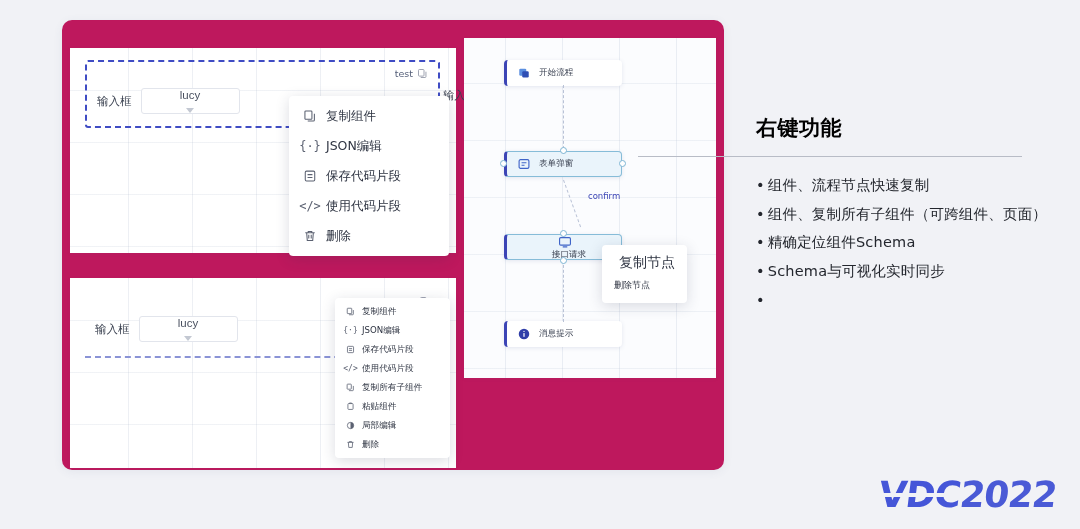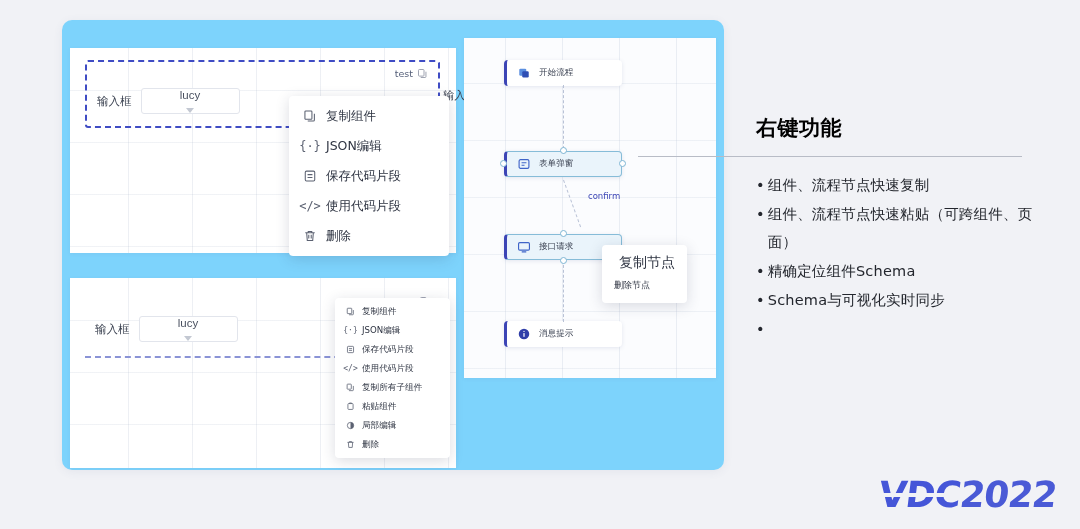--- a/index.html
+++ b/index.html
@@ -8,21 +8,21 @@
     overflow: hidden;
     font-family: "Liberation Sans", "DejaVu Sans", sans-serif;
     background: #f1f2f6;
   }
   #page { position: relative; width: 1080px; height: 529px; background: #f1f2f6; }
 
   
   .screenshot-card {
     position: absolute; left: 62px; top: 20px;
     width: 662px; height: 450px;
-    background: #7dd3fc;
+    background: #be185d;
     border-radius: 10px;
     box-shadow: 0 2px 10px rgba(80,90,130,.08);
     overflow: hidden;
   }
 
   
   .editor-col {
     position: absolute; left: 8px; top: 10px;
     width: 386px; height: 432px;
   }
@@ -429,21 +429,21 @@
             <path d="M5.2 6.6h5.6M5.2 9.4h3.4"></path>
           </svg>
         </span>
         <span class="node-label">表单弹窗</span>
       </div>
       <div class="port" style="left:96px; top:109px;"></div>
       <div class="port" style="left:36px; top:122px;"></div>
       <div class="port" style="left:155px; top:122px;"></div>
       <div class="edge-label" style="left:124px; top:153px;">confirm</div>
 
-      <div class="flow-node active" style="left:40px; top:196px;">
+      <div class="flow-node active" style="left:40px; top:196px;flex-direction:column;">
         <span class="node-icon">
           <svg viewBox="0 0 16 16" fill="none" stroke="#3f64c8" stroke-width="1.3">
             <rect x="1.8" y="3" width="12.4" height="8.6" rx="1.4"></rect>
             <path d="M5.4 13.6h5.2"></path>
           </svg>
         </span>
         <span class="node-label">接口请求</span>
       </div>
       <div class="port" style="left:96px; top:192px;"></div>
       <div class="port" style="left:96px; top:219px;"></div>
@@ -475,21 +475,21 @@
   <div class="content">
     <div class="content-title">右键功能</div>
 
     <ul class="bullet-list">
       <li class="bullet-item">
         <span class="bullet-dot">•</span>
         <span>组件、流程节点快速复制</span>
       </li>
       <li class="bullet-item">
         <span class="bullet-dot">•</span>
-        <span>组件、流程节点快速粘贴（可跨组件、页面）</span>
+        <span>组件、复制所有子组件（可跨组件、页面）</span>
       </li>
       <li class="bullet-item">
         <span class="bullet-dot">•</span>
         <span>精确定位组件Schema</span>
       </li>
       <li class="bullet-item">
         <span class="bullet-dot">•</span>
         <span>Schema与可视化实时同步</span>
       </li>
       <li class="bullet-item">

